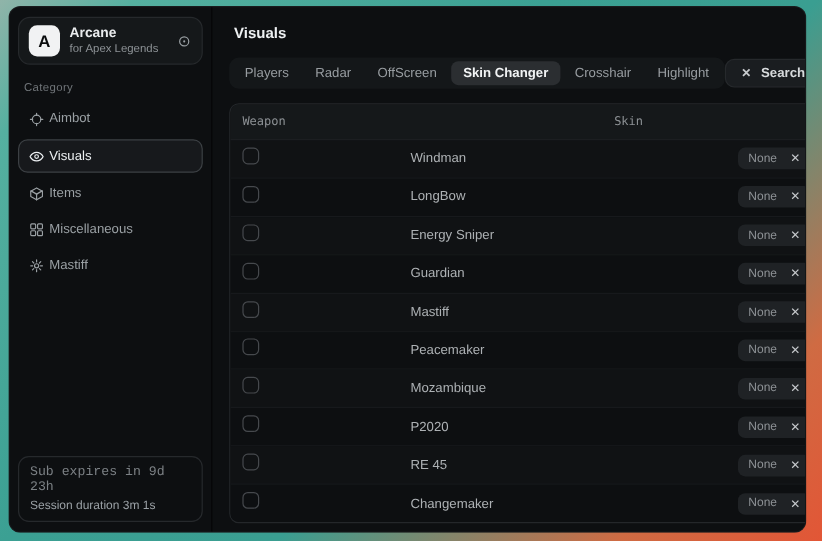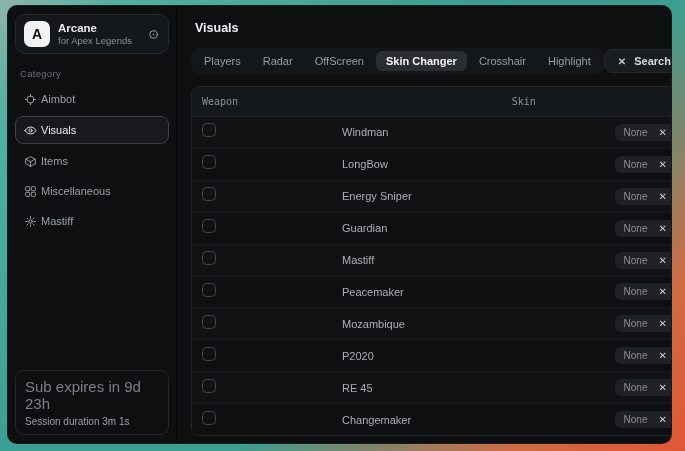--- a/index.html
+++ b/index.html
@@ -37,21 +37,21 @@
     color:#9aa0a4; font-size:11px; border-radius:8px; border:1px solid transparent;
   }
   .nav-item.active{
     height:28px; background:#17191c; border:1px solid #3c4044; color:#edf0f2;
   }
   .nav-item svg{ flex:0 0 auto; }
   .side-footer{
     margin-top:auto; border:1px solid #26292c; border-radius:9px;
     padding:7px 9px; display:flex; flex-direction:column; gap:4px;
   }
-  .sub-line{ font-family:Liberation Sans, sans-serif; font-size:15px; color:#7c8185; }
+  .sub-line{ font-family:Liberation Mono, monospace; font-size:11px; color:#7c8185; }
   .sess-line{ font-size:10px; color:#9aa0a5; }
   
   .main{ flex:1; display:flex; flex-direction:column; padding:12px 8px 7px 14px; }
   .page-title{ color:#edf0f2; font-size:12.5px; font-weight:700; margin:3px 0 13px 4px; }
   .controls{ display:flex; align-items:center; justify-content:space-between; margin-bottom:12px; }
   .tabs{ display:inline-flex; align-items:center; background:#141719; border-radius:8px; padding:3px; gap:2px; }
   .tab{ padding:4px 10px; font-size:11px; color:#989da1; border-radius:6px; white-space:nowrap; }
   .tab.active{ background:#2b2e31; color:#f2f4f5; font-weight:700; }
   .search-btn{
     display:inline-flex; align-items:center; gap:8px; background:#1a1d20;

